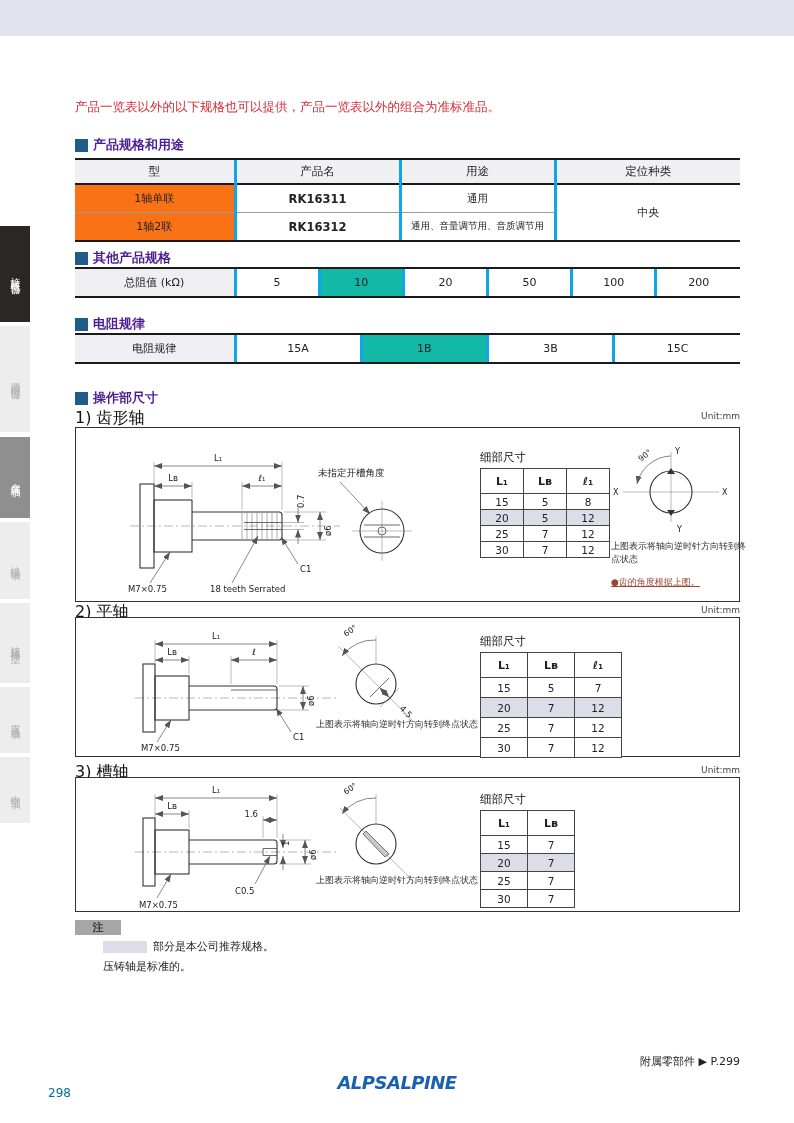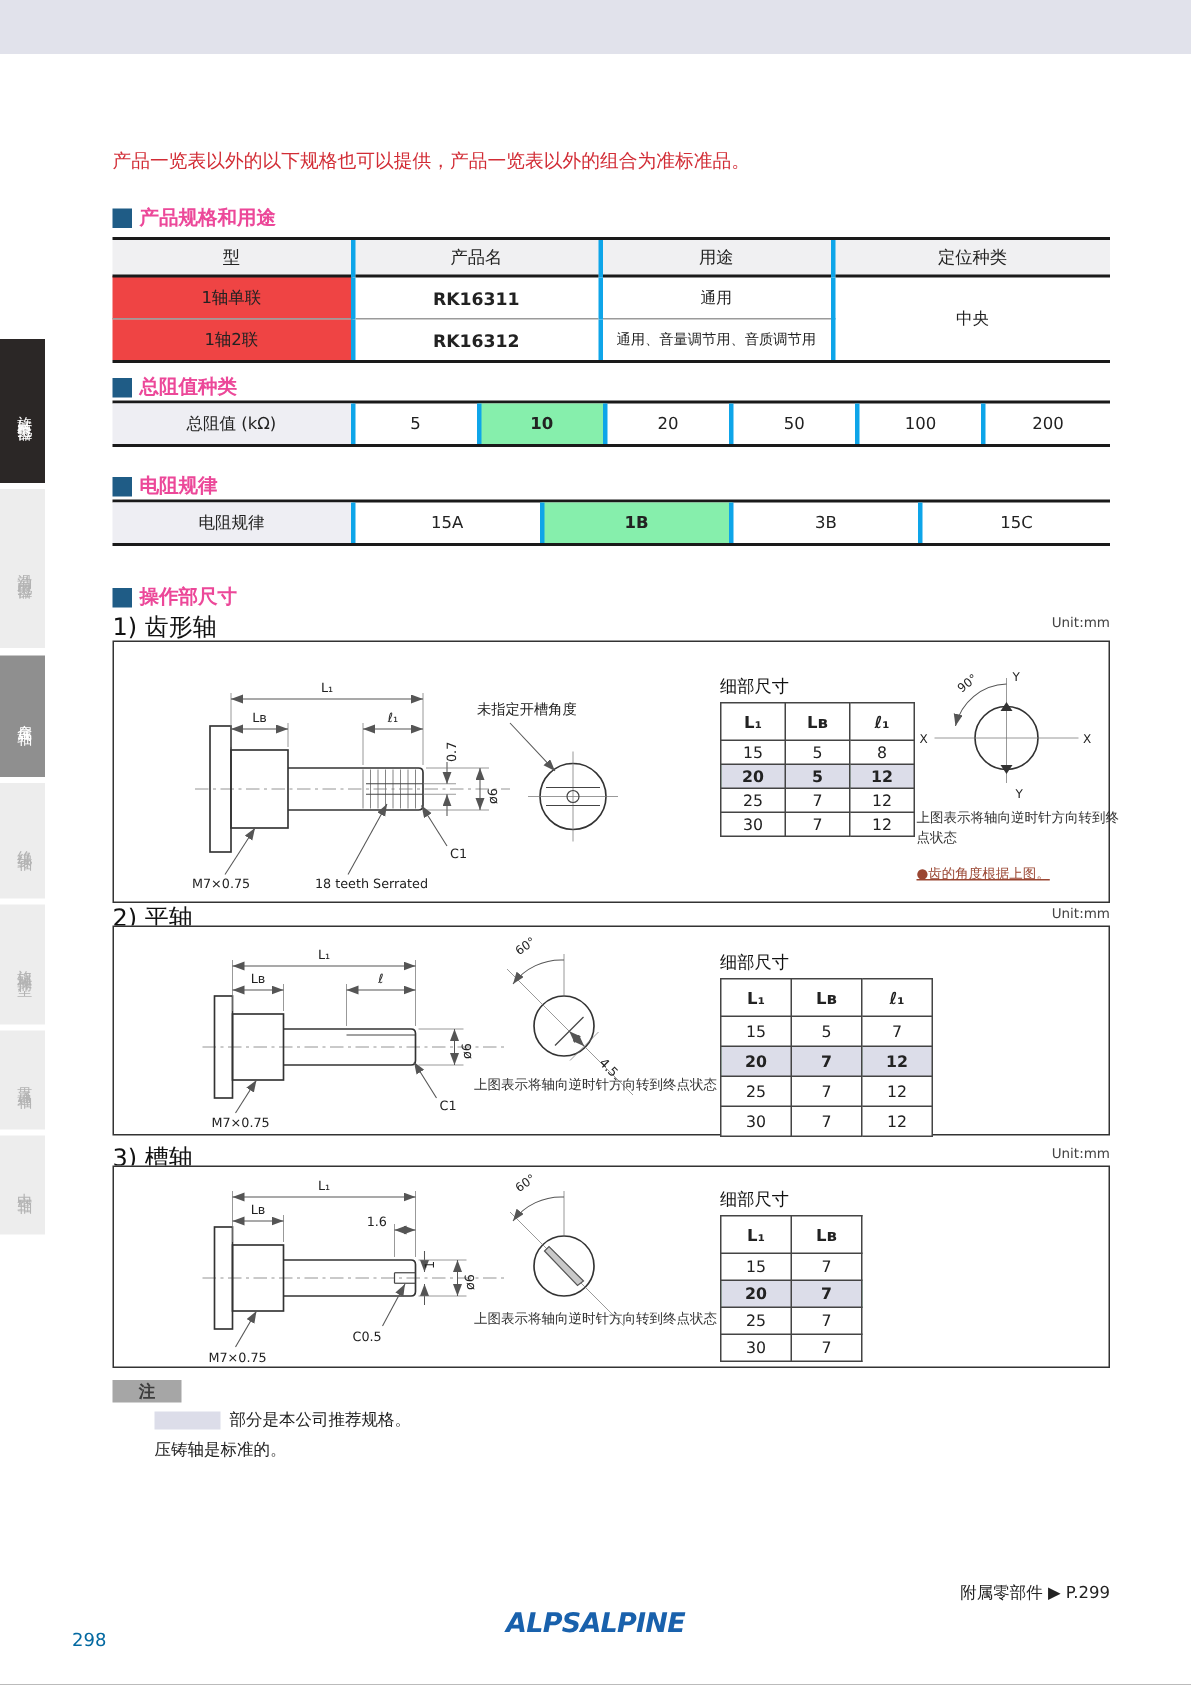--- a/index.html
+++ b/index.html
@@ -12,37 +12,37 @@
             font-size:19px;font-weight:bold;letter-spacing:1px;text-align:center;line-height:36px;}
   
   .tab{position:absolute;left:0;width:30px;writing-mode:vertical-rl;letter-spacing:2px;font-size:10px;
        display:flex;align-items:center;justify-content:center;cursor:pointer;}
   .tab.dark{background:#2b2726;color:#fff;}
   .tab.mid{background:#8f8f8f;color:#fff;}
   .tab.light{background:#ededed;color:#b3b3b3;}
   
   .intro{left:75px;top:99px;width:640px;font-size:12.5px;color:#d22c35;}
   
-  .sechead{position:absolute;display:flex;align-items:center;gap:5px;font-size:13px;font-weight:bold;color:#ec4899;}
+  .sechead{position:absolute;display:flex;align-items:center;gap:5px;font-size:13px;font-weight:bold;color:#4c1d95;}
   .sq{width:13px;height:13px;background:#1f5c86;flex:none;}
   
   .thick{border-top:2px solid #1a1a1a;border-bottom:2px solid #1a1a1a;}
   .tbl{border-collapse:collapse;width:100%;font-size:11px;color:#222;table-layout:fixed;}
   .tbl th,.tbl td{border-left:3px solid #0ea5e9;text-align:center;padding:0;}
   .tbl th:first-child,.tbl td:first-child{border-left:none;}
   .tbl thead th{background:#f0f0f2;height:23px;font-weight:normal;border-bottom:2px solid #1a1a1a;font-size:11.5px;}
   .tbl tbody td{height:27px;border-top:1px solid #9a9a9a;}
   .tbl tbody tr:first-child td{border-top:none;}
-  .typecell{background:#ef4444;}
+  .typecell{background:#f97316;}
   .prodcell{font-weight:bold;font-size:11.5px;}
   .usecell{font-size:10.5px;}
   .usecell.smalltxt{font-size:9.5px;}
   .vt td{height:30px;border-top:none;}
   .labelcell{background:#eeeef3;}
-  .hl{background:#86efac;font-weight:bold;}
+  .hl{background:#14b8a6;}
   
   .subhead{position:absolute;font-size:16px;color:#111;}
   .unit{position:absolute;font-size:9px;color:#444;width:100px;text-align:right;}
   .dbox{position:absolute;border:1.5px solid #333;background:#fff;}
   .dtitle{position:absolute;font-size:11.5px;color:#111;}
   .dtbl{border-collapse:collapse;font-size:10.5px;color:#222;background:#fff;}
   .dtbl th,.dtbl td{border:1px solid #444;text-align:center;width:42px;padding:0;}
   .dtbl th{height:24px;font-weight:bold;font-size:11px;}
   .dtbl td{height:15px;}
   .d2 th,.d2 td{width:46px;}
@@ -132,21 +132,21 @@
           <td class="typecell">1轴2联</td>
           <td class="prodcell">RK16312</td>
           <td class="usecell smalltxt">通用、音量调节用、音质调节用</td>
         </tr>
       </tbody>
     </table>
   </div>
 
   <div class="sechead" style="left:75px;top:249px">
     <span class="sq"></span>
-    <span>总阻值种类</span>
+    <span>其他产品规格</span>
   </div>
   <div class="abs thick" style="left:75px;top:267px;width:665px">
     <table class="tbl vt">
       <colgroup>
           <col style="width:160px">
           <col>
           <col>
           <col>
           <col>
           <col>

